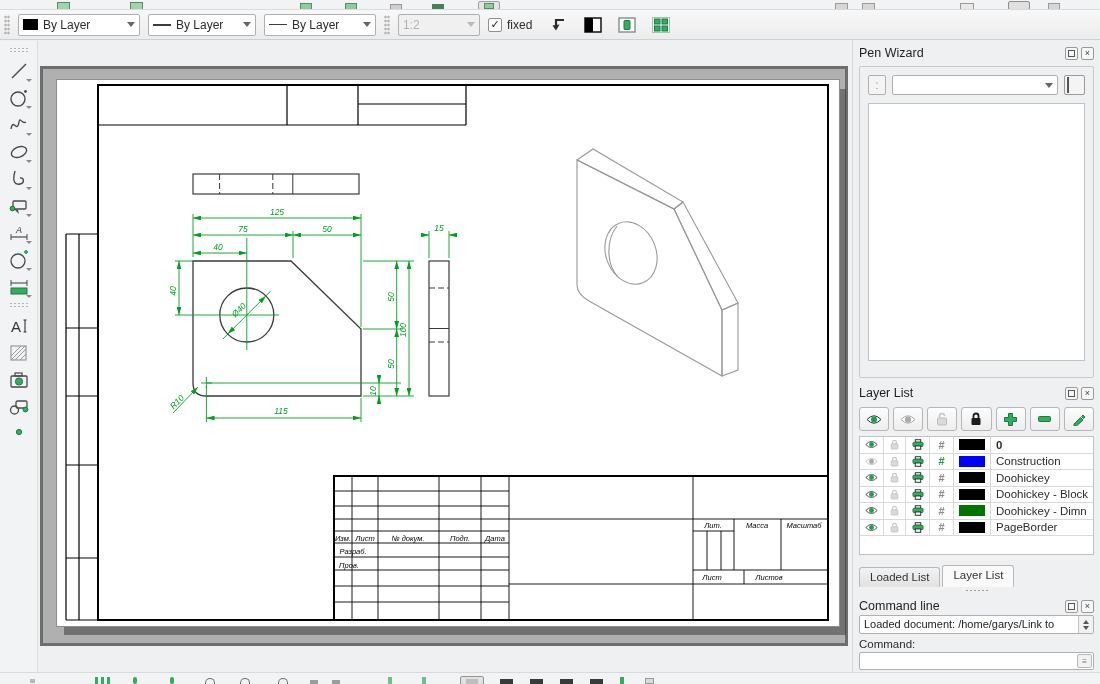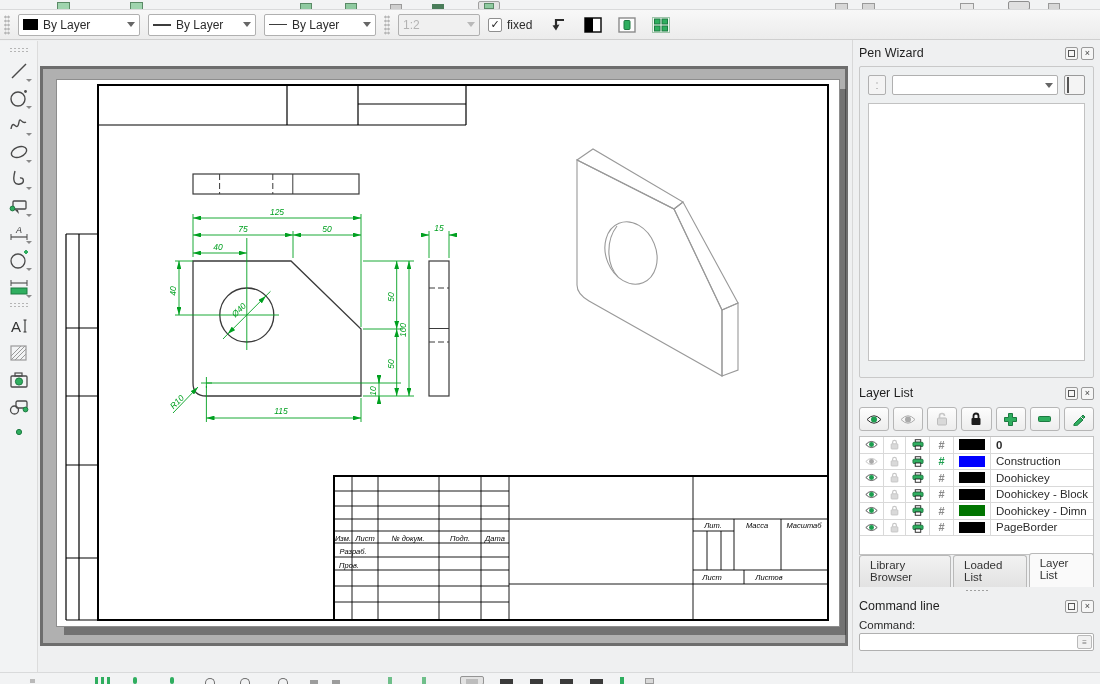--- a/index.html
+++ b/index.html
@@ -626,36 +626,42 @@
           </span>
           <span class="c-hash">#</span>
           <span class="c-sw">
             <i style="background:#000000"></i>
           </span>
           <span class="c-name">PageBorder</span>
         </div>
       </div>
 
     <div class="tabs">
-      <span class="tab">Library Browser</span>
       <span class="tab">Loaded List</span>
       <span class="tab active">Layer List</span>
     </div>
     <div class="tabdots">
         <i></i>
       </div>
 
     <div class="ptitle" style="margin-top:4px;gap:23px;">
       <span>Command line</span>
       <span class="picons">
         <span class="picon">
             <span class="restore-glyph"></span>
           </span>
         <span class="picon">×</span>
       </span>
+    </div>
+    <div class="cmd-log">
+      <span>Loaded document: /home/garys/Link to</span>
+      <span class="spin">
+          <b class="up"></b>
+          <b class="dn"></b>
+        </span>
     </div>
     <div class="lbl">Command:</div>
     <div class="cmd-row">
       <input class="cmd-input" style="">
       <span class="cmd-opt">≡</span>
     </div>
   </div>
 
   <div class="strip strip-bottom">
     <div class="nub" style="left:30px;top:6px;width:5px;height:4px;background:#b9b9b9;"></div>

